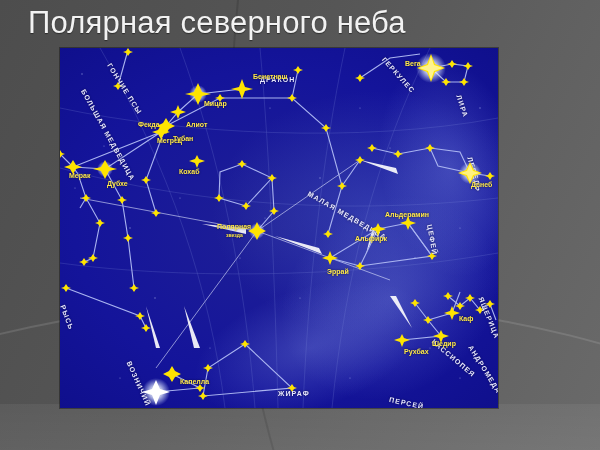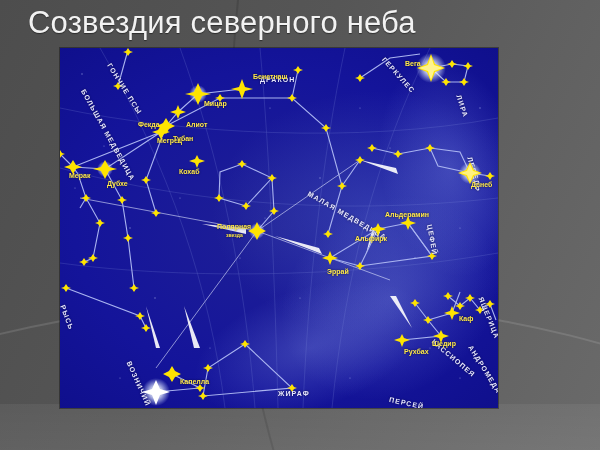--- a/index.html
+++ b/index.html
@@ -70,21 +70,21 @@
 <body>
 
 <div id="slide">
 
   <div class="arc arc-a"></div>
   <div class="arc arc-b"></div>
   <div class="arc arc-c"></div>
   <div class="arc arc-d"></div>
   <div class="shade-bl"></div>
 
-  <div id="title">Созвездия северного неба</div>
+  <div id="title">Полярная северного неба</div>
 
   <div id="map">
 
     <svg viewBox="0 0 438 360">
       <defs>
         <radialGradient id="gBright" cx="50%" cy="50%" r="50%">
           <stop offset="0%" stop-color="#ffffff"></stop>
           <stop offset="45%" stop-color="#e8f0ff" stop-opacity=".75"></stop>
           <stop offset="100%" stop-color="#c8d8ff" stop-opacity="0"></stop>
         </radialGradient>

